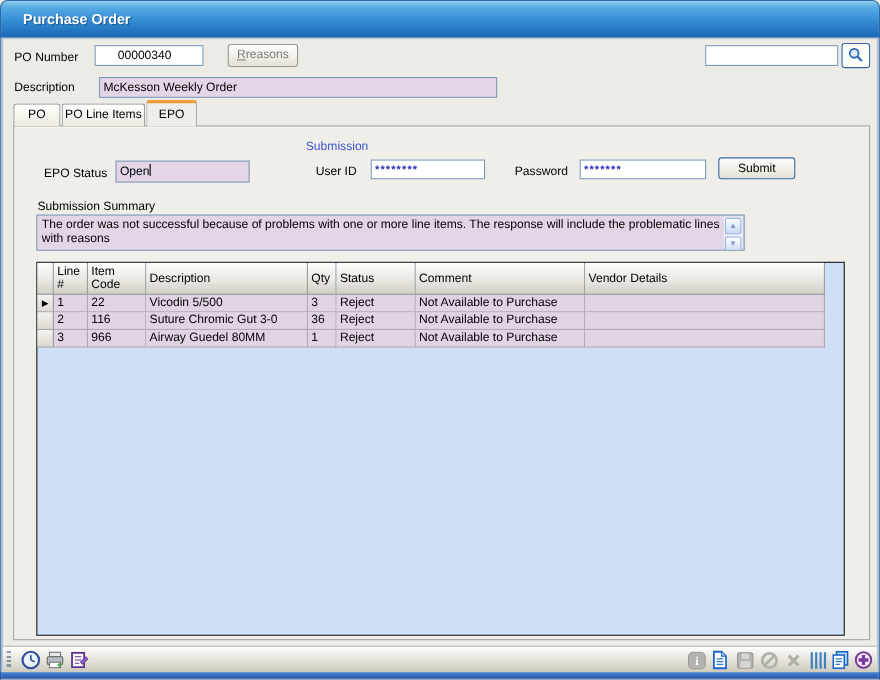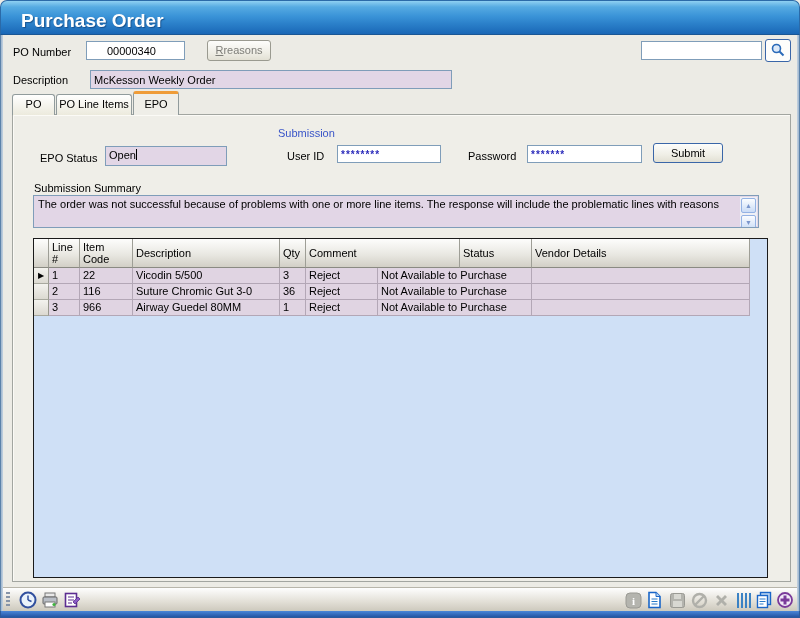--- a/index.html
+++ b/index.html
@@ -3,21 +3,21 @@
 <meta charset="utf-8">
 <style>
   * { box-sizing: border-box; margin: 0; padding: 0; }
   body { background:#fff; font-family:"Liberation Sans", sans-serif; font-size:11px; color:#000; }
   .window { position:relative; width:800px; height:618px; background:#ecebe5; overflow:hidden; }
 
   
   .titlebar { position:absolute; left:0; top:0; width:800px; height:35px; border-radius:7px 7px 0 0;
     background:linear-gradient(180deg,#8fd0f2 0%,#56abe2 18%,#3b94d8 45%,#2a7fc9 70%,#1a67b6 100%);
     border:1px solid #2b6aa8; border-bottom:1px solid #1a5694; z-index:5; }
-  .title-text { position:absolute; left:20px; top:9px; color:#fff; font-weight:bold; font-size:19px;
+  .title-text { position:absolute; left:20px; top:9px; color:#fff; font-weight:bold; font-size:13px;
     text-shadow:1px 1px 1px rgba(10,50,100,.55); }
   .tb-btn { position:absolute; top:8px; height:17px; border-radius:3px; border:1px solid #f7e9c8;
     color:#fff; font-weight:bold; text-align:center; line-height:15px; font-size:11px; cursor:pointer; }
   .btn-min { left:747px; width:18px; background:linear-gradient(180deg,#ffd868,#eaa525 80%); }
   .btn-min .dash { position:absolute; left:3px; right:3px; bottom:3px; height:3px; background:#fff; border-radius:1px; }
   .btn-close { left:768px; width:20px; background:linear-gradient(180deg,#f2a05c,#da6a22 80%); }
   .frame-left, .frame-right { position:absolute; top:35px; bottom:7px; width:3px; background:linear-gradient(90deg,#9db4cc,#c6d4e2); z-index:4; }
   .frame-left { left:0; border-left:1px solid #5c82aa; }
   .frame-right { right:0; border-right:1px solid #5c82aa; background:linear-gradient(90deg,#c6d4e2,#9db4cc); }
   .frame-bottom { position:absolute; left:0; right:0; bottom:0; height:7px;
@@ -41,21 +41,21 @@
   .tab.selected { top:91px; height:24px; background:#efeee8; border-top:3px solid #ef9c38; line-height:21px; z-index:4; }
   .panel { position:absolute; left:12px; top:114px; width:779px; height:468px; background:#efeee8;
     border:1px solid #a2a5a0; box-shadow:inset 1px 1px 0 #fbfaf6; z-index:1; }
 
   
   .groupbox { position:absolute; left:258px; top:133px; width:505px; height:44px;
     border:1px solid #d4d2c2; border-radius:4px; }
   .group-legend { position:absolute; left:274px; top:127px; background:#efeee8; padding:0 4px; color:#3a55c8; z-index:2; }
 
   
-  .summary { position:absolute; left:33px; top:195px; width:726px; height:33px; background:#e2d6e6;
+  .summary { position:absolute; left:33px; top:195px; width:644px; height:33px; background:#e2d6e6;
     border:1px solid #7f9db9; padding:2px 20px 2px 4px; line-height:13px; overflow:hidden; }
   .vscroll { position:absolute; right:1px; top:1px; bottom:1px; width:17px; background:#eef0f6;
     display:flex; flex-direction:column; }
   .scroll-btn { flex:1; margin:1px; border:1px solid #94b2e4; border-radius:2px;
     background:linear-gradient(180deg,#fbfdff,#cadcf6); color:#7a96cc; font-size:7px;
     display:flex; align-items:center; justify-content:center; cursor:pointer; }
 
   
   .grid { position:absolute; left:33px; top:238px; width:735px; height:340px; background:#cfe0f6; border:1px solid #1a1a1a; }
   .g-header { display:flex; height:29px; }
@@ -137,22 +137,22 @@
     </div>
   </div>
 
   <div class="grid" style="z-index:2;">
     <div class="g-header">
       <div class="g-hcell c0"></div>
       <div class="g-hcell c1">Line #</div>
       <div class="g-hcell c2">Item Code</div>
       <div class="g-hcell c3">Description</div>
       <div class="g-hcell c4">Qty</div>
+      <div class="g-hcell c5">Status</div>
       <div class="g-hcell c6">Comment</div>
-      <div class="g-hcell c5">Status</div>
       <div class="g-hcell c7">Vendor Details</div>
     </div>
     <div class="g-row">
       <div class="g-sel c0">
           <span class="row-arrow">▶</span>
         </div>
       <div class="g-cell c1">1</div>
       <div class="g-cell c2">22</div>
       <div class="g-cell c3">Vicodin 5/500</div>
       <div class="g-cell c4">3</div>

